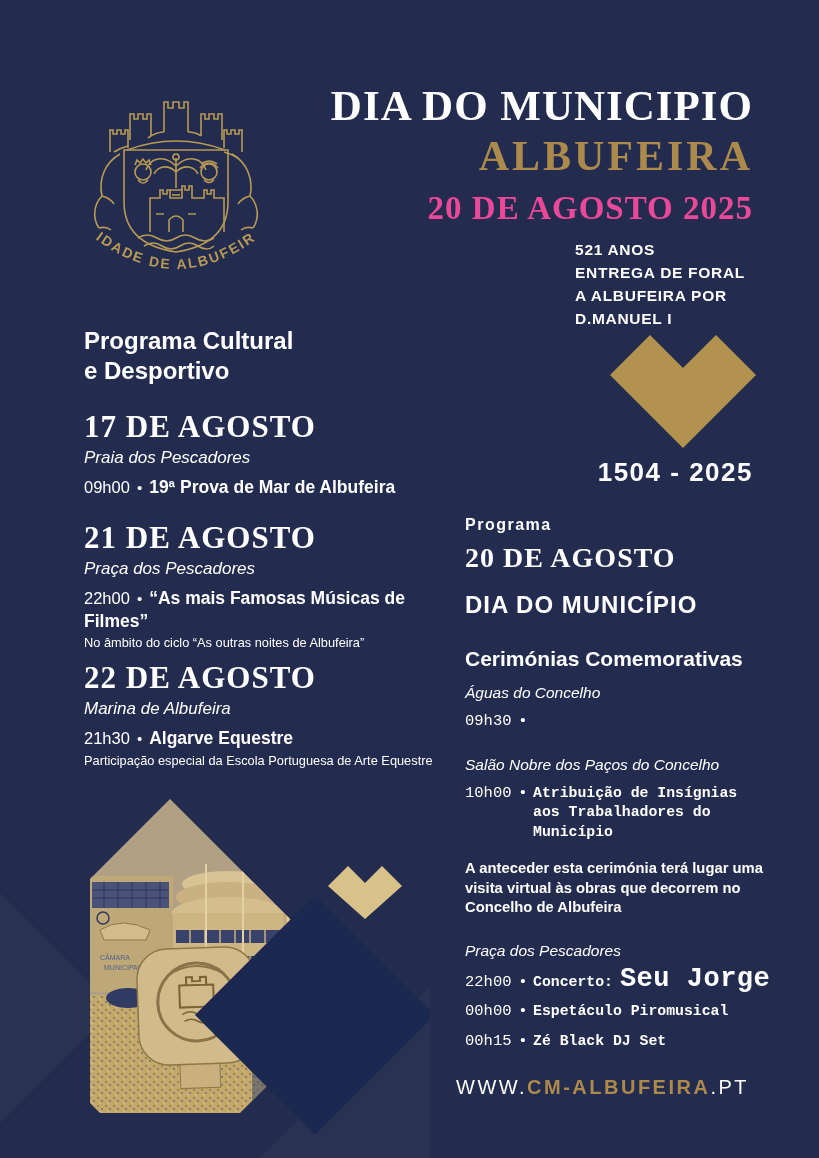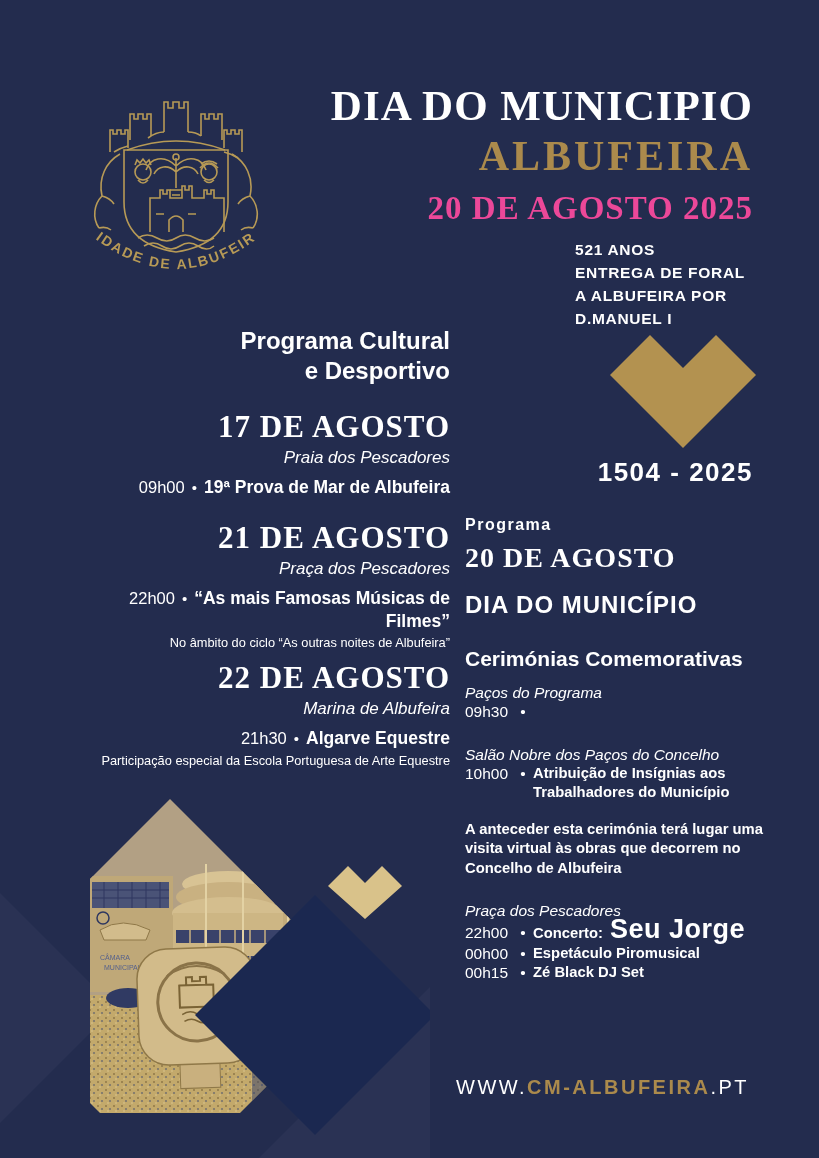--- a/index.html
+++ b/index.html
@@ -14,40 +14,40 @@
        font-family:"Liberation Serif", serif;font-weight:bold;}
   .hdr .t1{font-size:43px;letter-spacing:1px;line-height:48px;color:#fff;}
   .hdr .t2{font-size:42px;letter-spacing:3px;line-height:48px;color:#AB8A4C;margin-top:2px;}
   .hdr .t3{font-size:33px;letter-spacing:1px;line-height:40px;color:#ec4899;margin-top:8px;}
   
   .ann{position:absolute;top:238px;right:74px;
        font-size:15.5px;font-weight:bold;letter-spacing:.7px;line-height:23px;}
   .years{position:absolute;top:457px;right:66px;font-size:26px;font-weight:bold;letter-spacing:1.5px;}
   .chevron-big{position:absolute;left:610px;top:335px;}
   
-  .leftcol{position:absolute;left:90px;top:326px;width:360px;text-align:right;}
+  .leftcol{position:absolute;left:84px;top:326px;width:360px;}
   .prog-head{font-size:24px;font-weight:bold;line-height:30px;}
   .ev-date{font-family:"Liberation Serif", serif;font-weight:bold;font-size:31px;
            letter-spacing:1px;line-height:36px;}
   .ev-venue{font-style:italic;font-size:17px;line-height:22px;margin-top:2px;}
   .ev-line{margin-top:7px;font-size:16.5px;line-height:22px;}
   .ev-line .ttl{font-weight:bold;font-size:17.5px;}
   .bullet::before{content:"\2022";margin:0 7px;font-size:15px;}
   .ev-note{font-size:12.8px;line-height:16.5px;margin-top:3px;}
   .mt1{margin-top:19px;} .mt2{margin-top:21px;} .mt3{margin-top:8px;}
   
   .rightcol{position:absolute;left:465px;top:516px;width:330px;}
   .r-label{font-size:16px;font-weight:bold;letter-spacing:1.5px;}
   .r-date{font-family:"Liberation Serif", serif;font-weight:bold;font-size:28px;
           letter-spacing:1px;line-height:35px;margin-top:6px;}
   .r-muni{font-family:Liberation Sans, sans-serif;font-weight:bold;font-size:24px;
           letter-spacing:1px;line-height:35px;margin-top:12px;}
   .r-cer{font-size:21px;font-weight:bold;margin-top:25px;}
   .r-venue{font-style:italic;font-size:15.5px;margin-top:13px;}
-  .row{display:flex;font-size:15.5px;line-height:19.5px;}
+  .row{display:flex;margin-top:10px;font-size:15.5px;line-height:19.5px;font-family:Liberation Mono, monospace;}
   .row .time{width:48px;flex:0 0 48px;}
   .row .b{flex:0 0 20px;text-align:center;}
   .row .txt{flex:1;font-weight:bold;font-size:14.8px;}
   .r-note{font-weight:bold;font-size:14.8px;line-height:19.5px;margin-top:17px;width:330px;}
   .row-big{align-items:baseline;}
   .row-big .pfx{font-weight:bold;font-size:14.8px;}
   .row-big .big{font-weight:bold;font-size:27px;letter-spacing:.5px;margin-left:7px;}
   .gap-lg{margin-top:24px;}
   
   .footer{position:absolute;left:456px;top:1076px;font-size:20px;letter-spacing:2.5px;}
@@ -149,21 +149,21 @@
       <div class="ev-note">Participação especial da Escola Portuguesa de Arte Equestre</div>
     </div>
   </div>
 
   <div class="rightcol">
     <div class="r-label">Programa</div>
     <div class="r-date">20 DE AGOSTO</div>
     <div class="r-muni">DIA DO MUNICÍPIO</div>
 
     <div class="r-cer">Cerimónias Comemorativas</div>
-    <div class="r-venue">Paços do Programa</div>
+    <div class="r-venue">Águas do Concelho</div>
 
     <div class="row">
       <span class="time">09h30</span>
       <span class="b">•</span>
     </div>
 
     <div class="r-venue gap-lg">Salão Nobre dos Paços do Concelho</div>
 
     <div class="row">
       <span class="time">10h00</span>

